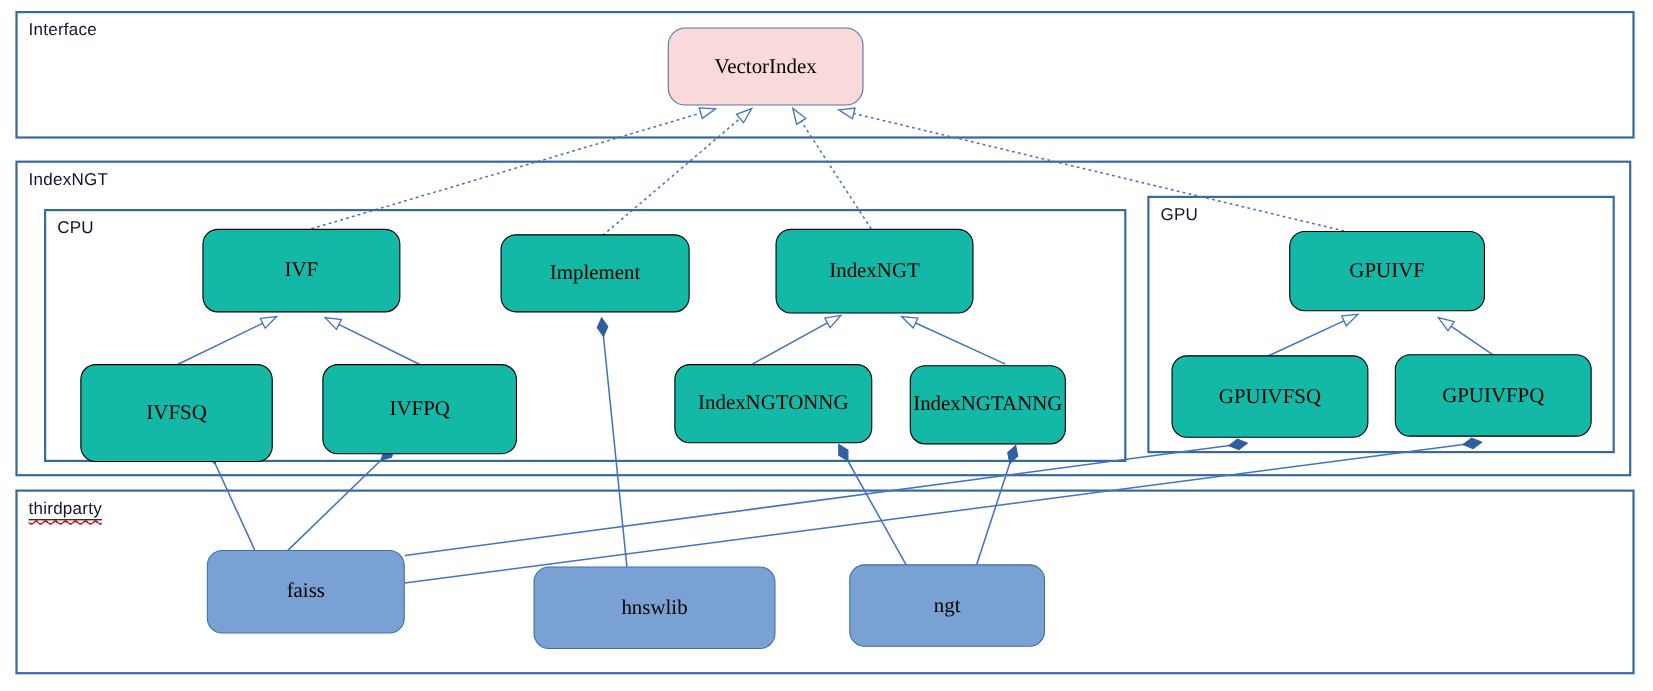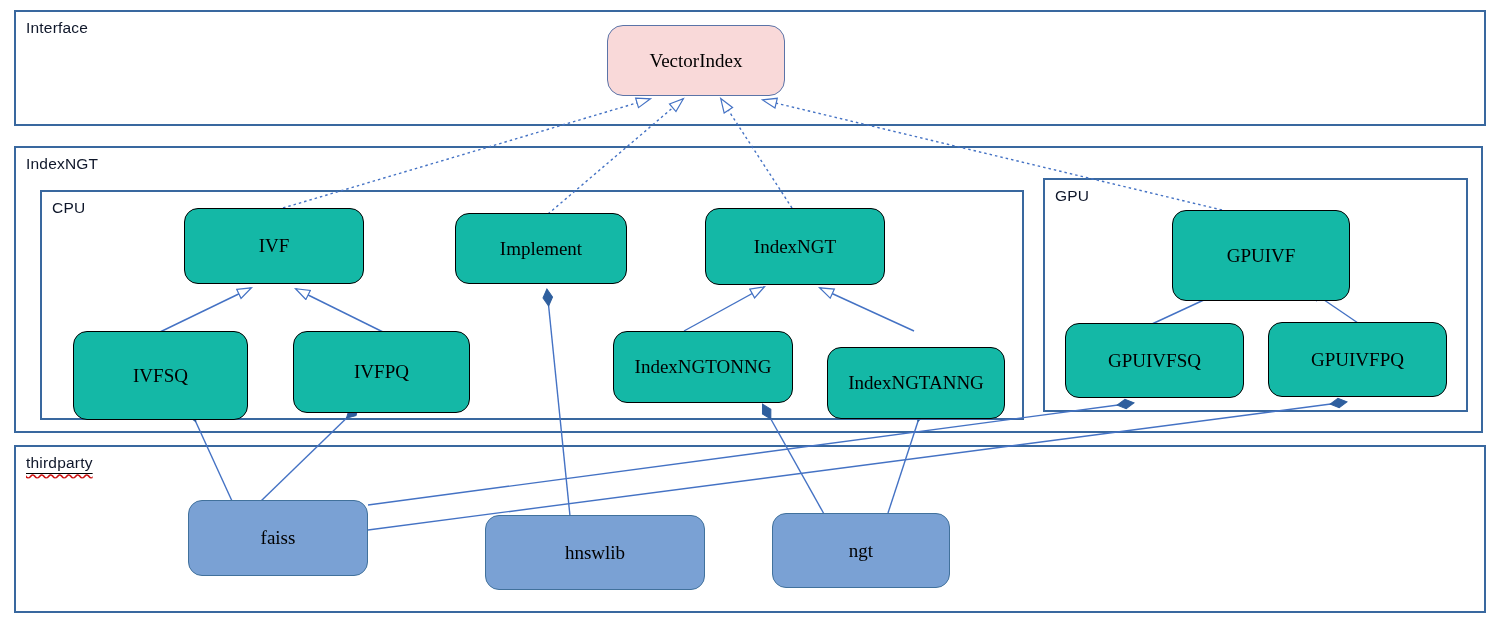--- a/index.html
+++ b/index.html
@@ -96,25 +96,25 @@
 
   <div class="node green" style="left:73px;top:331px;width:175px;height:89px">
       <span>IVFSQ</span>
     </div>
   <div class="node green" style="left:293px;top:331px;width:177px;height:82px">
       <span>IVFPQ</span>
     </div>
   <div class="node green" style="left:613px;top:331px;width:180px;height:72px">
       <span>IndexNGTONNG</span>
     </div>
-  <div class="node green" style="left:827px;top:347px;width:178px;height:72px">
+  <div class="node green" style="left:827px;top:332px;width:142px;height:72px">
       <span>IndexNGTANNG</span>
     </div>
 
-  <div class="node green" style="left:1172px;top:210px;width:178px;height:91px">
+  <div class="node green" style="left:1172px;top:210px;width:178px;height:73px">
       <span>GPUIVF</span>
     </div>
   <div class="node green" style="left:1065px;top:323px;width:179px;height:75px">
       <span>GPUIVFSQ</span>
     </div>
   <div class="node green" style="left:1268px;top:322px;width:179px;height:75px">
       <span>GPUIVFPQ</span>
     </div>
 
   <div class="node blue" style="left:188px;top:500px;width:180px;height:76px">

